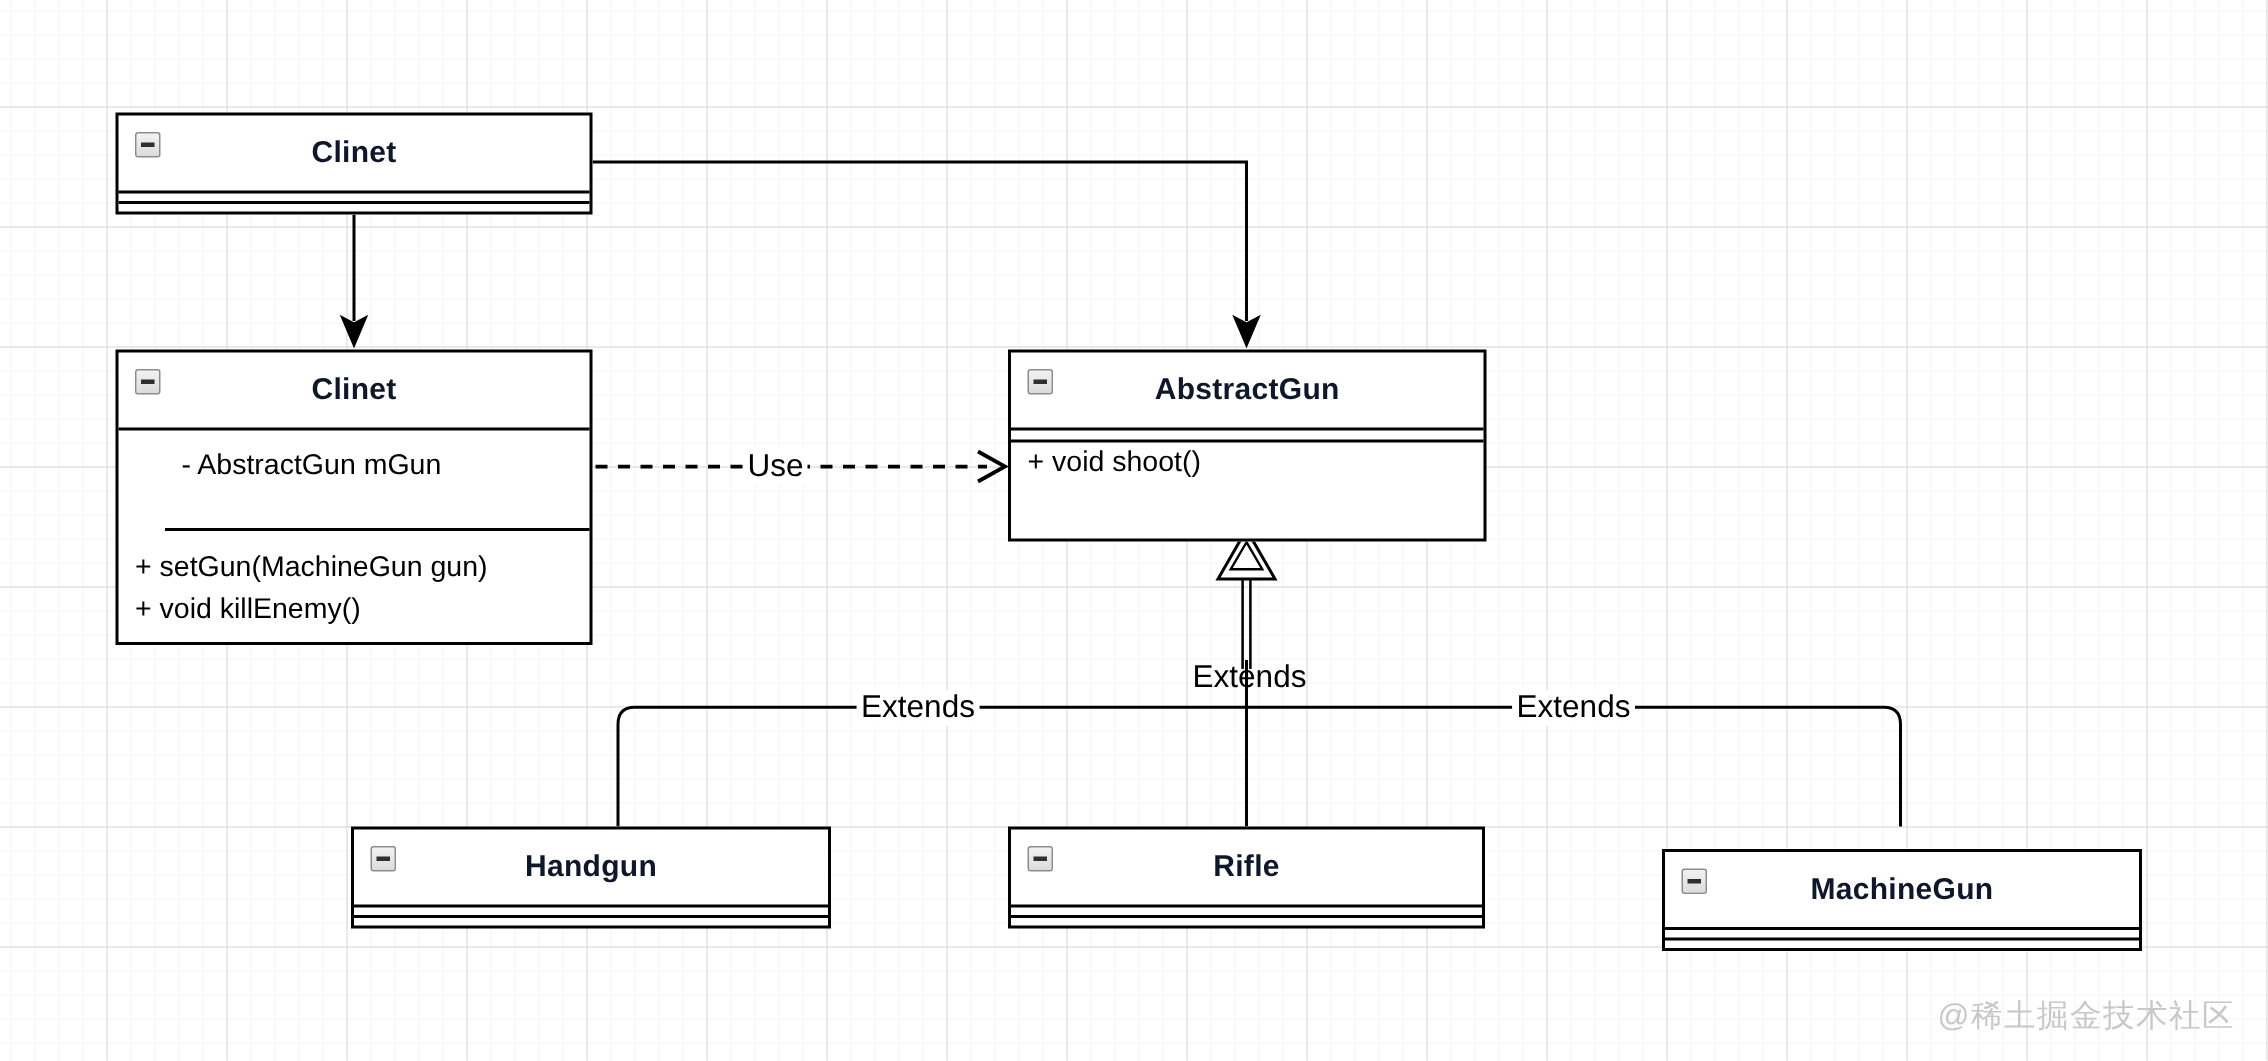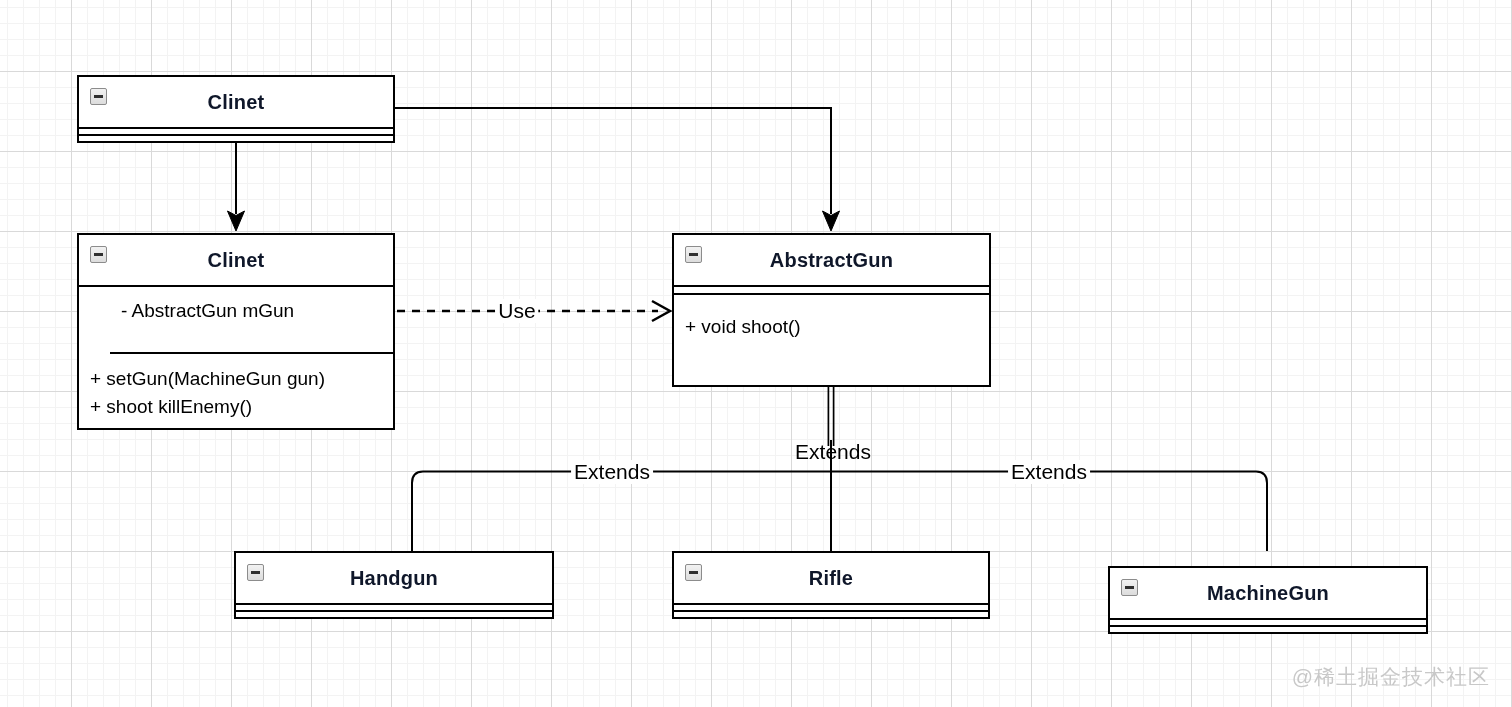--- a/index.html
+++ b/index.html
@@ -30,21 +30,21 @@
     background:linear-gradient(#f2f2f2,#dcdcdc);border:1px solid #8c8c8c;border-radius:2px;
     display:flex;align-items:center;justify-content:center;cursor:pointer;
   }
   .collapse .bar{width:9px;height:3px;background:#2f2f2f;}
   .sec{box-sizing:border-box;font-size:19px;color:#000;padding-left:11px;line-height:28px;}
   .thin1{height:7px;border-bottom:2px solid #000;}
   .thin2{height:5px;}
   .soldier-attr{height:67px;border-bottom:2px solid #000;padding-top:10px;margin-left:31px;}
   .soldier-methods{height:74px;padding-top:11px;}
   .agun-attr{height:8px;border-bottom:2px solid #000;}
-  .agun-methods{height:55px;padding-top:18px;}
+  .agun-methods{height:55px;}
 
   .edge-label{
     position:absolute;transform:translate(-50%,-50%);
     font-size:21px;color:#000;white-space:nowrap;
   }
   .edge-label.bg{background:#fff;padding:0 3px;}
 
   .watermark{
     position:absolute;right:22px;bottom:16px;font-size:21px;color:#c8c8c8;
     letter-spacing:1px;
@@ -99,25 +99,25 @@
       <span class="collapse">
           <span class="bar"></span>
         </span>
       <span class="uml-title">Clinet</span>
     </div>
     <div class="sec soldier-attr">
       <div>- AbstractGun mGun</div>
     </div>
     <div class="sec soldier-methods">
       <div>+ setGun(MachineGun gun)</div>
-      <div>+ shoot killEnemy()</div>
+      <div>+ void killEnemy()</div>
     </div>
   </div>
 
-  <div class="uml-class" style="left:672px;top:233px;width:319px;height:154px;">
+  <div class="uml-class" style="left:672px;top:233px;width:319px;height:128px;">
     <div class="row-title">
       <span class="collapse">
           <span class="bar"></span>
         </span>
       <span class="uml-title">AbstractGun</span>
     </div>
     <div class="sec agun-attr"></div>
     <div class="sec agun-methods">
       <div>+ void shoot()</div>
     </div>

